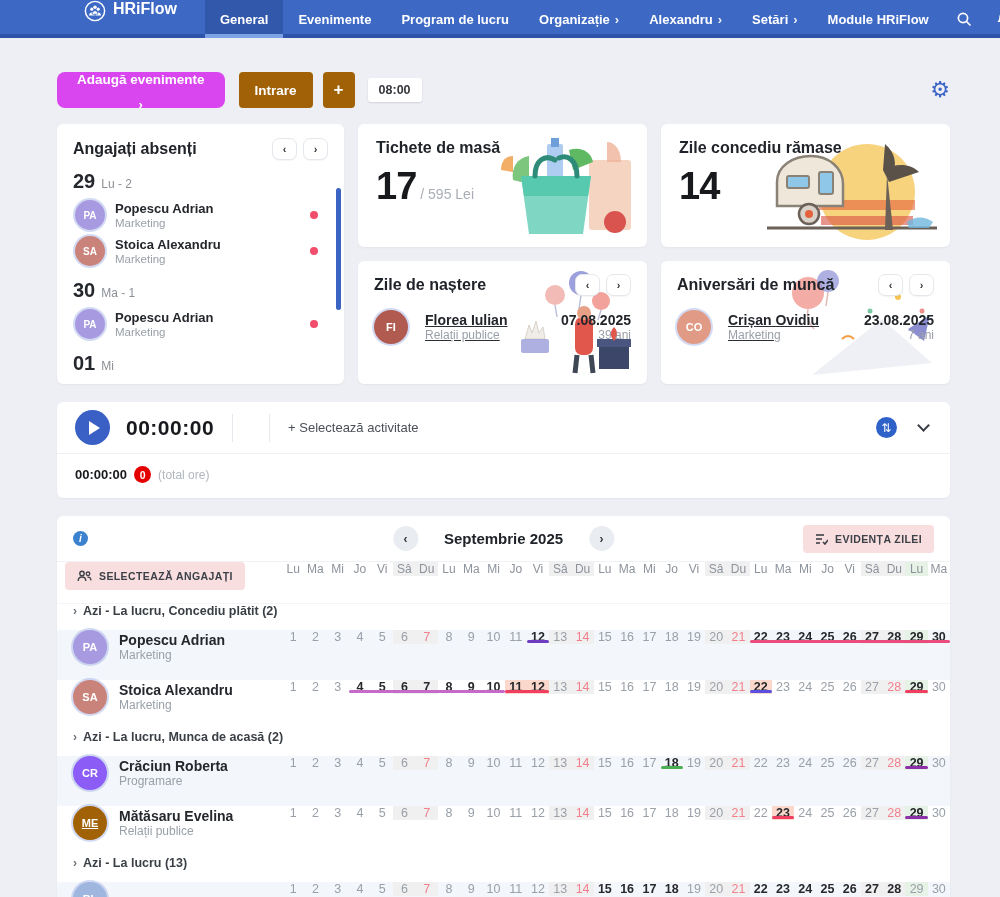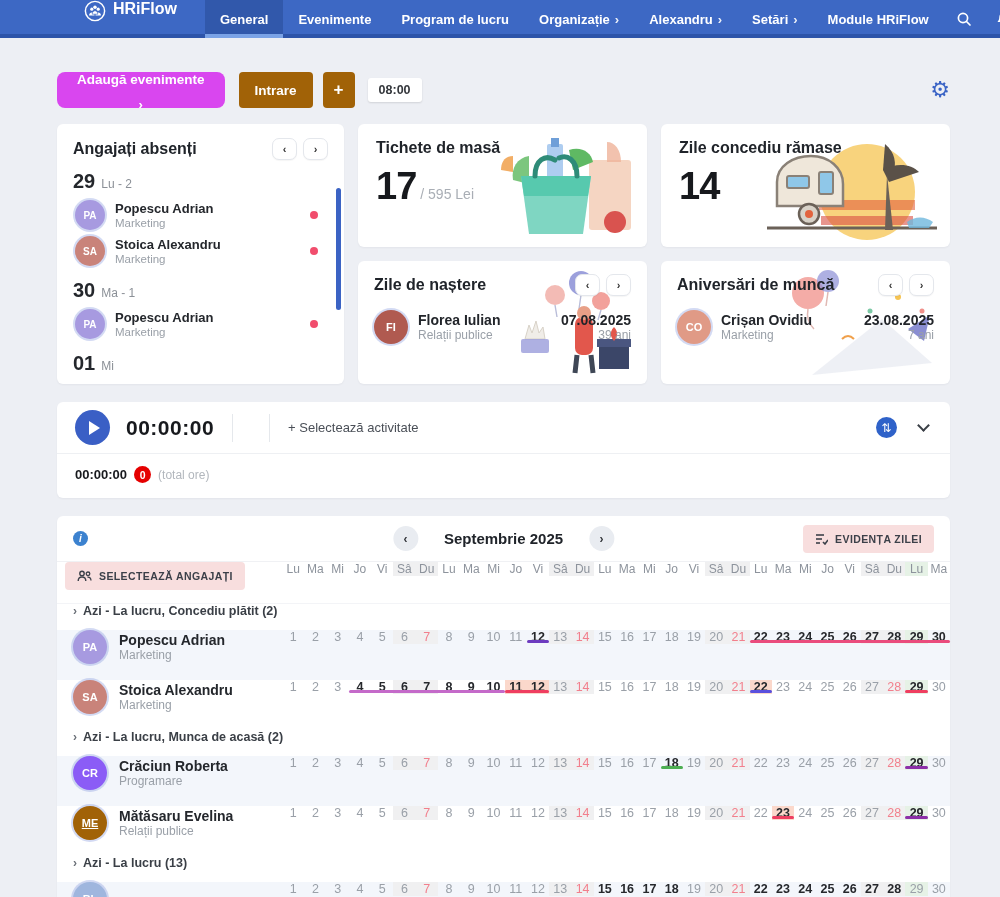--- a/index.html
+++ b/index.html
@@ -80,21 +80,21 @@
   .dash-right { flex:1; display:flex; flex-wrap:wrap; gap:14px; }
   .stat-card { width:calc(50% - 7px); height:123px; padding:15px 18px; overflow:hidden; }
   .stat-count { font-size:38px; font-weight:800; color:#17191d; margin-top:8px; letter-spacing:-1px; }
   .stat-count .amount { font-size:14px; font-weight:400; color:#a9aeb5; letter-spacing:0; margin-left:4px; }
   .illus { position:absolute; right:8px; top:6px; bottom:6px; pointer-events:none; }
 
   .person-card { width:calc(50% - 7px); height:123px; padding:13px 16px; overflow:hidden; }
   .person-head { display:flex; align-items:center; justify-content:space-between; position:relative; z-index:2; }
   .person-row { display:flex; align-items:center; margin-top:14px; position:relative; z-index:2; }
   .person-row .avatar { width:34px; height:34px; font-size:11px; }
-  .person-info { margin-left:10px; }
+  .person-info { margin-left:17px;text-decoration:underline; }
   .person-name { font-size:14px; font-weight:800; color:#22252a; }
   .person-dept { font-size:12px; color:#9aa0a8; }
   .person-when { margin-left:auto; text-align:right; }
   .person-date { font-size:14px; font-weight:800; color:#22252a; }
   .person-age { font-size:12px; color:#9aa0a8; }
 
   
   .timer-card { margin:18px 50px 0 57px; background:#fff; border-radius:6px; box-shadow:0 1px 2px rgba(30,40,60,.05); }
   .timer-row1 { height:52px; display:flex; align-items:center; padding:0 18px; border-bottom:1px solid #eef0f3; }
   .play-btn {

